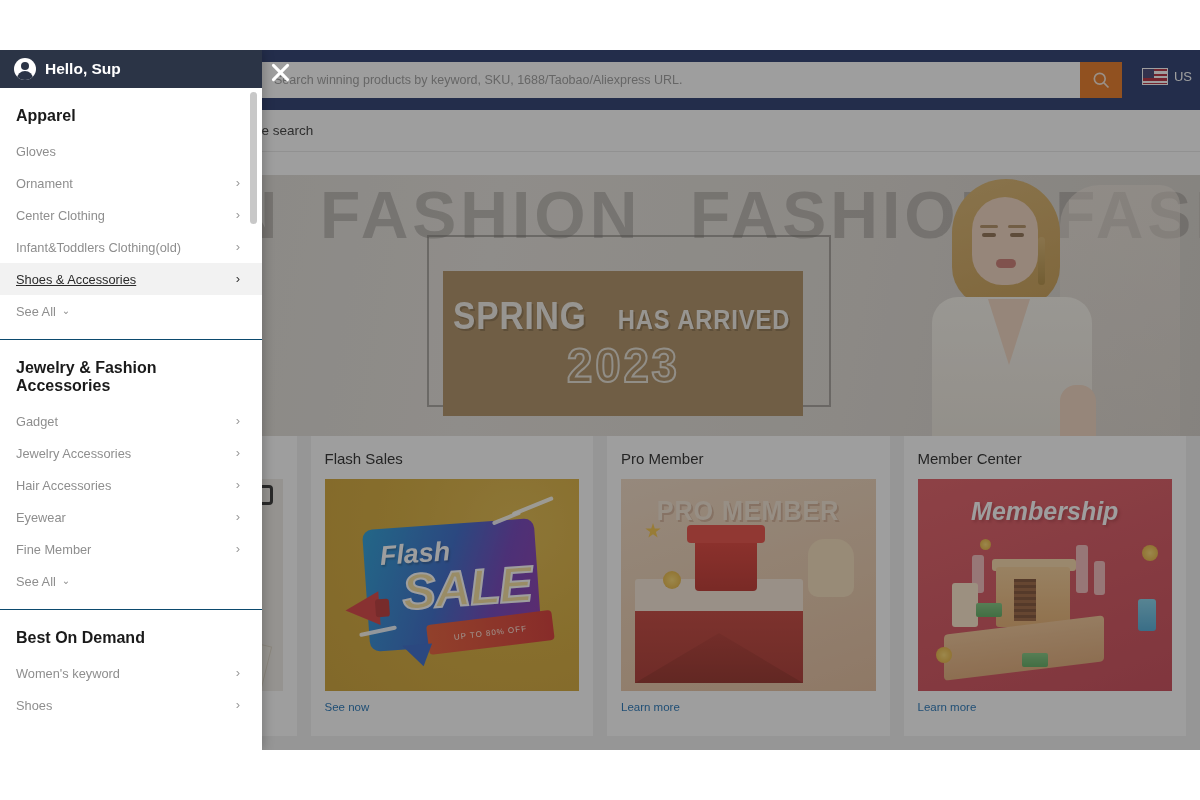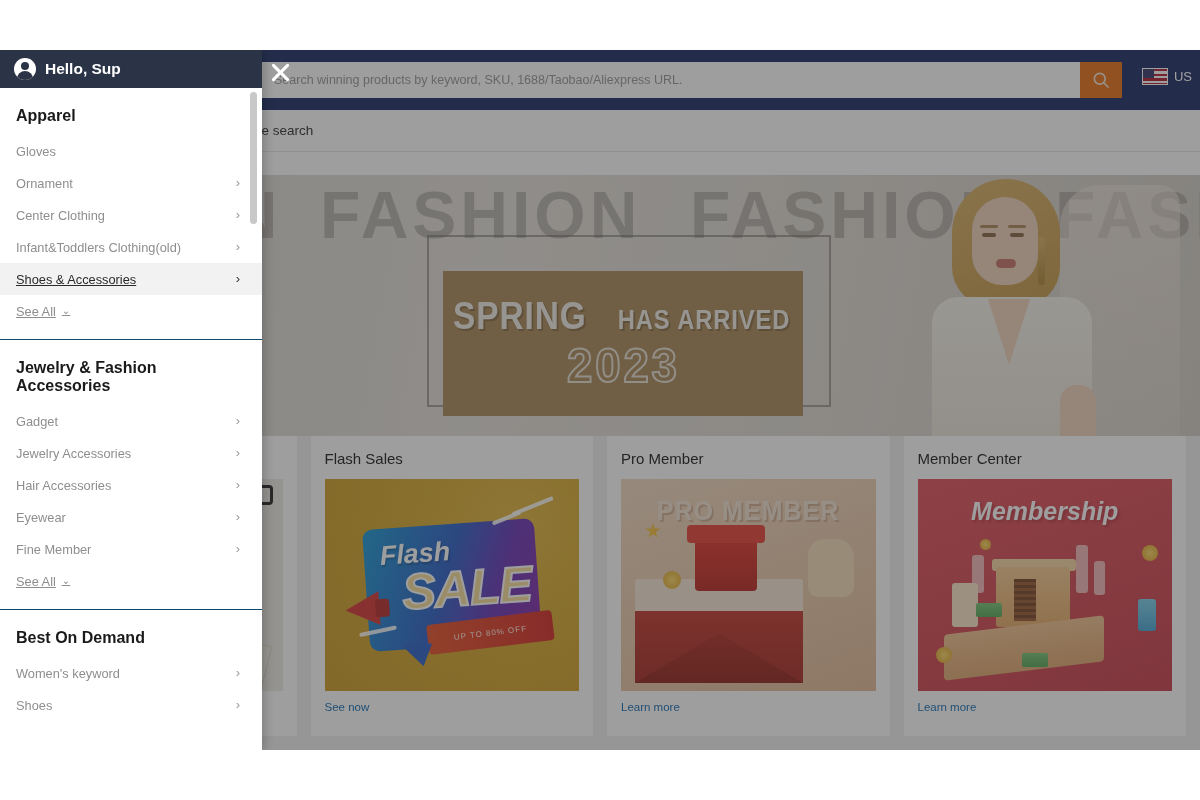--- a/index.html
+++ b/index.html
@@ -601,21 +601,21 @@
   .cat-item.active .cat-label { text-decoration: underline; }
   .chev {
     color: #9a9a9a;
     font-size: 13px;
     line-height: 1;
   }
   .cat-item.active .chev { color: #333; }
   .see-all {
     display: flex; align-items: center; gap: 6px;
     padding: 8.5px 16px;
-    font-size: 12.8px; color: #8e8e8e; cursor: pointer; text-decoration: underline;
+    font-size: 12.8px; color: #8e8e8e; cursor: pointer;
   }
   .see-all .caret {
     font-size: 10px;
     transform: translateY(-1px);
   }
 
   
   #drawer-scrollbar {
     position: absolute;
     right: 5px;

